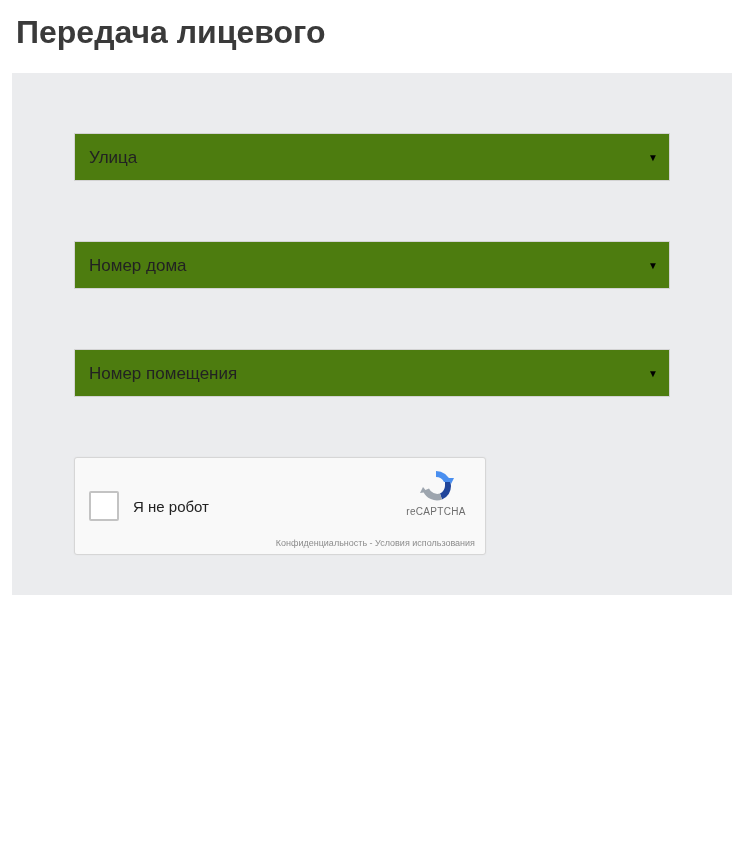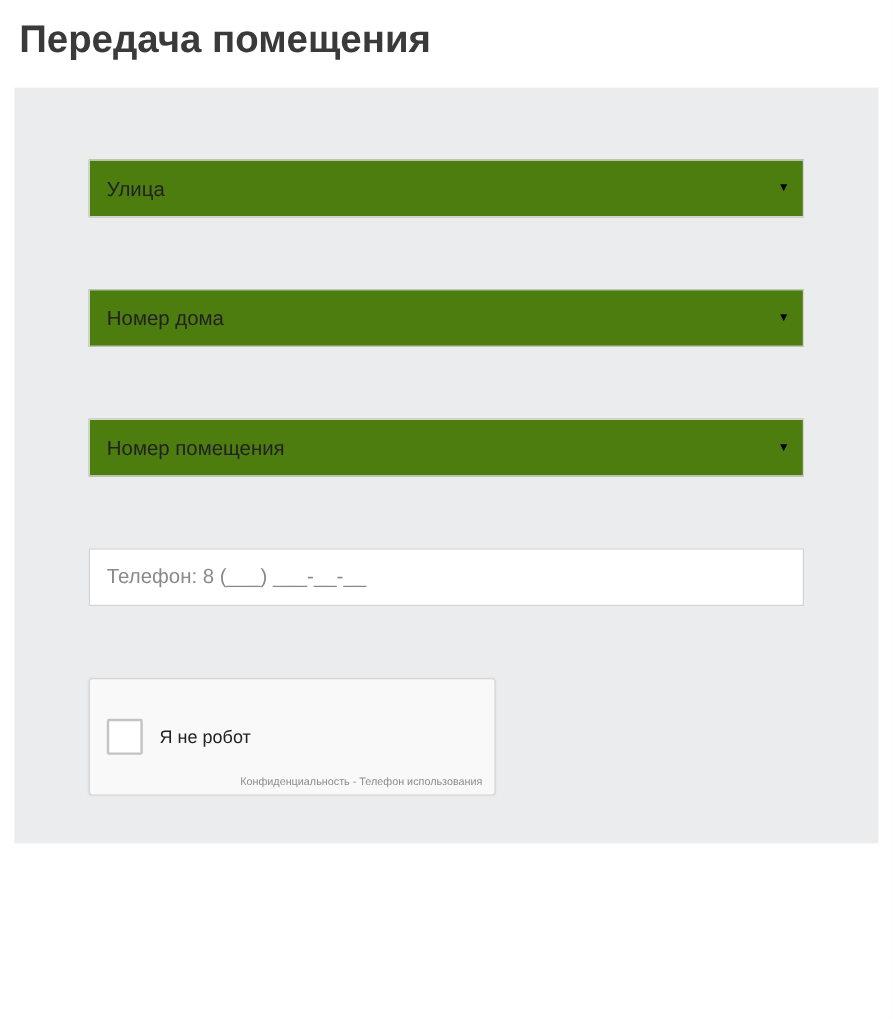--- a/index.html
+++ b/index.html
@@ -60,21 +60,21 @@
     .select-arrow {
       position: absolute;
       right: 12px;
       top: 50%;
       transform: translateY(-50%);
       pointer-events: none;
       font-size: 10px;
       color: #000;
     }
     .recaptcha-box {
-      width: 339px;
+      width: 412px;
       height: 98px;
       background: #f9f9f9;
       border: 1px solid #d6d6d6;
       border-radius: 3px;
       display: flex;
       align-items: center;
       position: relative;
       box-shadow: 0 0 2px rgba(0,0,0,0.05);
     }
     .recaptcha-left {
@@ -116,21 +116,21 @@
       position: absolute;
       bottom: 6px;
       right: 10px;
       font-size: 9px;
       color: #8c8c8c;
     }
   </style>
 </head>
 <body>
 
-<h1 class="page-title">Передача помещения</h1>
+<h1 class="page-title">Передача лицевого</h1>
 
 <div class="form-container">
 
 
   <div class="form-field">
     <div class="select-wrapper">
       <select class="select-input">
         <option>Улица</option>
       </select>
       <span class="select-arrow">▼</span>
@@ -148,25 +148,34 @@
 
   <div class="form-field">
     <div class="select-wrapper">
       <select class="select-input">
         <option>Номер помещения</option>
       </select>
       <span class="select-arrow">▼</span>
     </div>
   </div>
 
-  <div class="form-field">
-    <input type="text" class="text-input" placeholder="Телефон: 8 (___) ___-__-__" style="">
-  </div>
 
   <div class="recaptcha-box">
     <div class="recaptcha-left">
       <div class="recaptcha-checkbox"></div>
       <span class="recaptcha-label">Я не робот</span>
     </div>
-    <div class="recaptcha-footer">Конфиденциальность - Телефон использования</div>
+    <div class="recaptcha-right">
+      <div class="recaptcha-logo">
+        <svg viewBox="0 0 36 36" width="36" height="36">
+          <path d="M 18 3 A 15 15 0 0 1 32.5 14 L 26 14 A 9 9 0 0 0 18 9 Z" fill="#4a8ff0"></path>
+          <path d="M 32.5 14 L 33 18 A 15 15 0 0 1 24 31.5 L 22 25.5 A 9 9 0 0 0 27 18 L 27 14 Z" fill="#20459a"></path>
+          <path d="M 24 31.5 A 15 15 0 0 1 5 23 L 11 20.5 A 9 9 0 0 0 22 25.5 Z" fill="#9da5ae"></path>
+          <polygon points="30,10 36,10 33,16" fill="#4a8ff0"></polygon>
+          <polygon points="5,19 2,25 9,24" fill="#9da5ae"></polygon>
+        </svg>
+      </div>
+      <div class="recaptcha-brand">reCAPTCHA</div>
+    </div>
+    <div class="recaptcha-footer">Конфиденциальность - Условия использования</div>
   </div>
 
 </div>
 
 </body></html>

